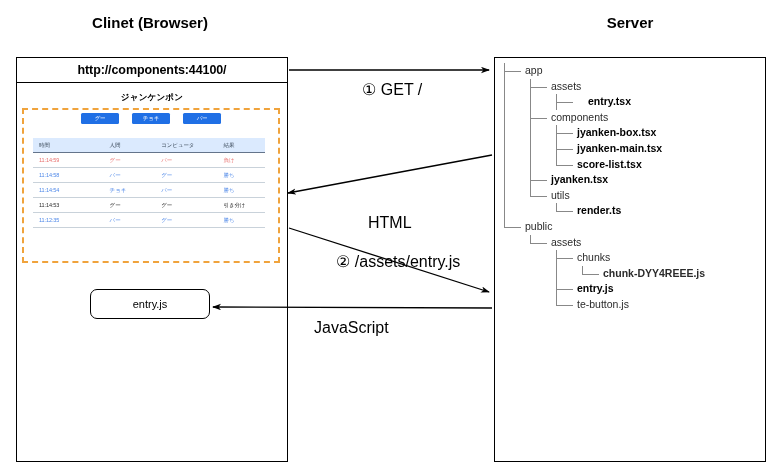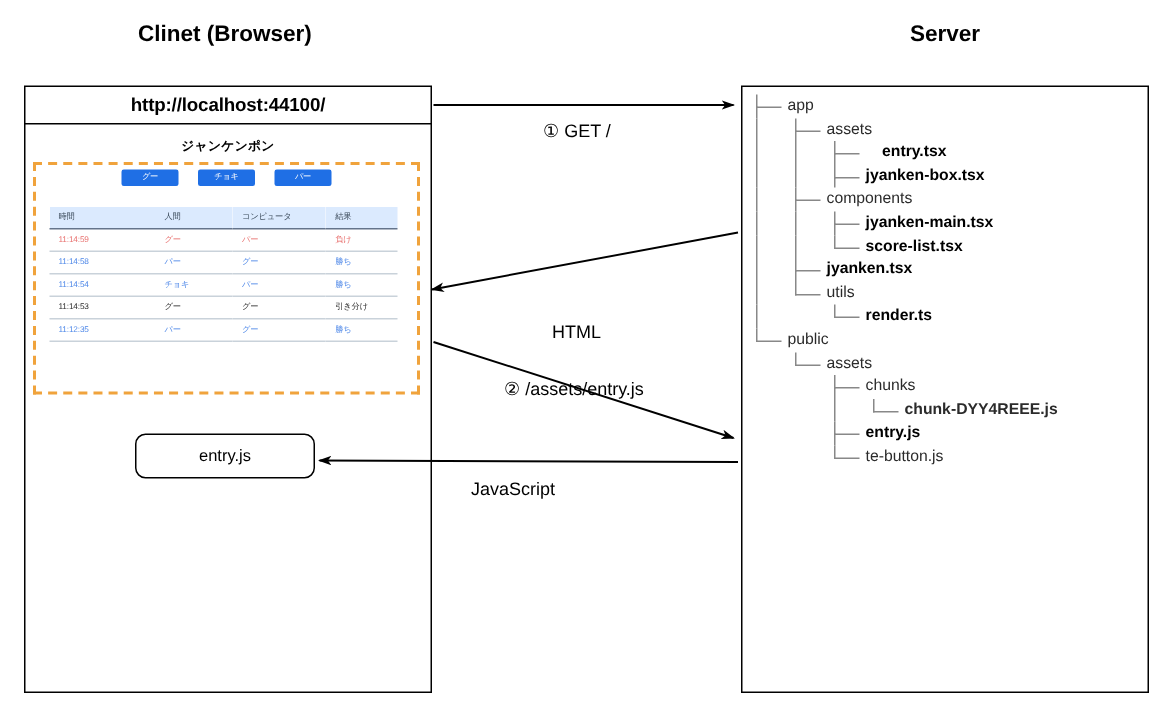--- a/index.html
+++ b/index.html
@@ -152,21 +152,21 @@
     background: #fff;
     display: flex;
     align-items: center;
     justify-content: center;
     font-size: 11px;
   }
 
   
   .arrow-label {
     position: absolute;
-    font-size: 12px;
+    font-size: 16px;
     white-space: nowrap;
     color: #000;
   }
   #label-get        { left: 362px; top: 80px; }
   #label-html       { left: 368px; top: 181px; margin-top: 33px; }
   #label-entryjs    { left: 336px; top: 252px; }
   #label-javascript { left: 314px; top: 319px; }
 
   
   #arrows {
@@ -217,21 +217,21 @@
 
 <div class="stage">
 
   <div class="col-title" id="client-title">Clinet (Browser)</div>
 
   <div class="col-title" id="server-title">Server</div>
 
   <div class="panel" id="client-panel"></div>
 
   <div id="url-bar">
-    <span>http://localhost:44100/</span>
+    <span>http://components:44100/</span>
   </div>
 
   <div id="page-title">ジャンケンポン</div>
 
   <div id="app-region"></div>
 
   <div id="button-row">
     <div class="jk-button">グー</div>
     <div class="jk-button">チョキ</div>
     <div class="jk-button">パー</div>
@@ -299,31 +299,31 @@
         <span class="tree-label" style="left: 47px;">assets</span>
       </div>
       <div class="tree-row">
         <div class="elbow" style="left: 52px; top: 0px;"></div>
         <div class="v-line" style="left: 52px; top: 8px; height: 7.6px;"></div>
         <div class="v-line" style="left: 0px; top: 0px; height: 15.6px;"></div>
         <div class="v-line" style="left: 26px; top: 0px; height: 15.6px;"></div>
         <span class="tree-label bold" style="left: 73px; margin-left: 11px;">entry.tsx</span>
       </div>
       <div class="tree-row">
+        <div class="elbow" style="left: 26px; top: 0px;"></div>
+        <div class="v-line" style="left: 26px; top: 8px; height: 7.6px;"></div>
+        <div class="v-line" style="left: 0px; top: 0px; height: 15.6px;"></div>
+        <span class="tree-label" style="left: 47px;">components</span>
+      </div>
+      <div class="tree-row">
         <div class="elbow" style="left: 52px; top: 0px;"></div>
         <div class="v-line" style="left: 52px; top: 8px; height: 7.6px;"></div>
         <div class="v-line" style="left: 0px; top: 0px; height: 15.6px;"></div>
         <div class="v-line" style="left: 26px; top: 0px; height: 15.6px;"></div>
         <span class="tree-label bold" style="left: 73px;">jyanken-box.tsx</span>
-      </div>
-      <div class="tree-row">
-        <div class="elbow" style="left: 26px; top: 0px;"></div>
-        <div class="v-line" style="left: 26px; top: 8px; height: 7.6px;"></div>
-        <div class="v-line" style="left: 0px; top: 0px; height: 15.6px;"></div>
-        <span class="tree-label" style="left: 47px;">components</span>
       </div>
       <div class="tree-row">
         <div class="elbow" style="left: 52px; top: 0px;"></div>
         <div class="v-line" style="left: 52px; top: 8px; height: 7.6px;"></div>
         <div class="v-line" style="left: 0px; top: 0px; height: 15.6px;"></div>
         <div class="v-line" style="left: 26px; top: 0px; height: 15.6px;"></div>
         <span class="tree-label bold" style="left: 73px;">jyanken-main.tsx</span>
       </div>
       <div class="tree-row">
         <div class="elbow" style="left: 52px; top: 0px;"></div>

